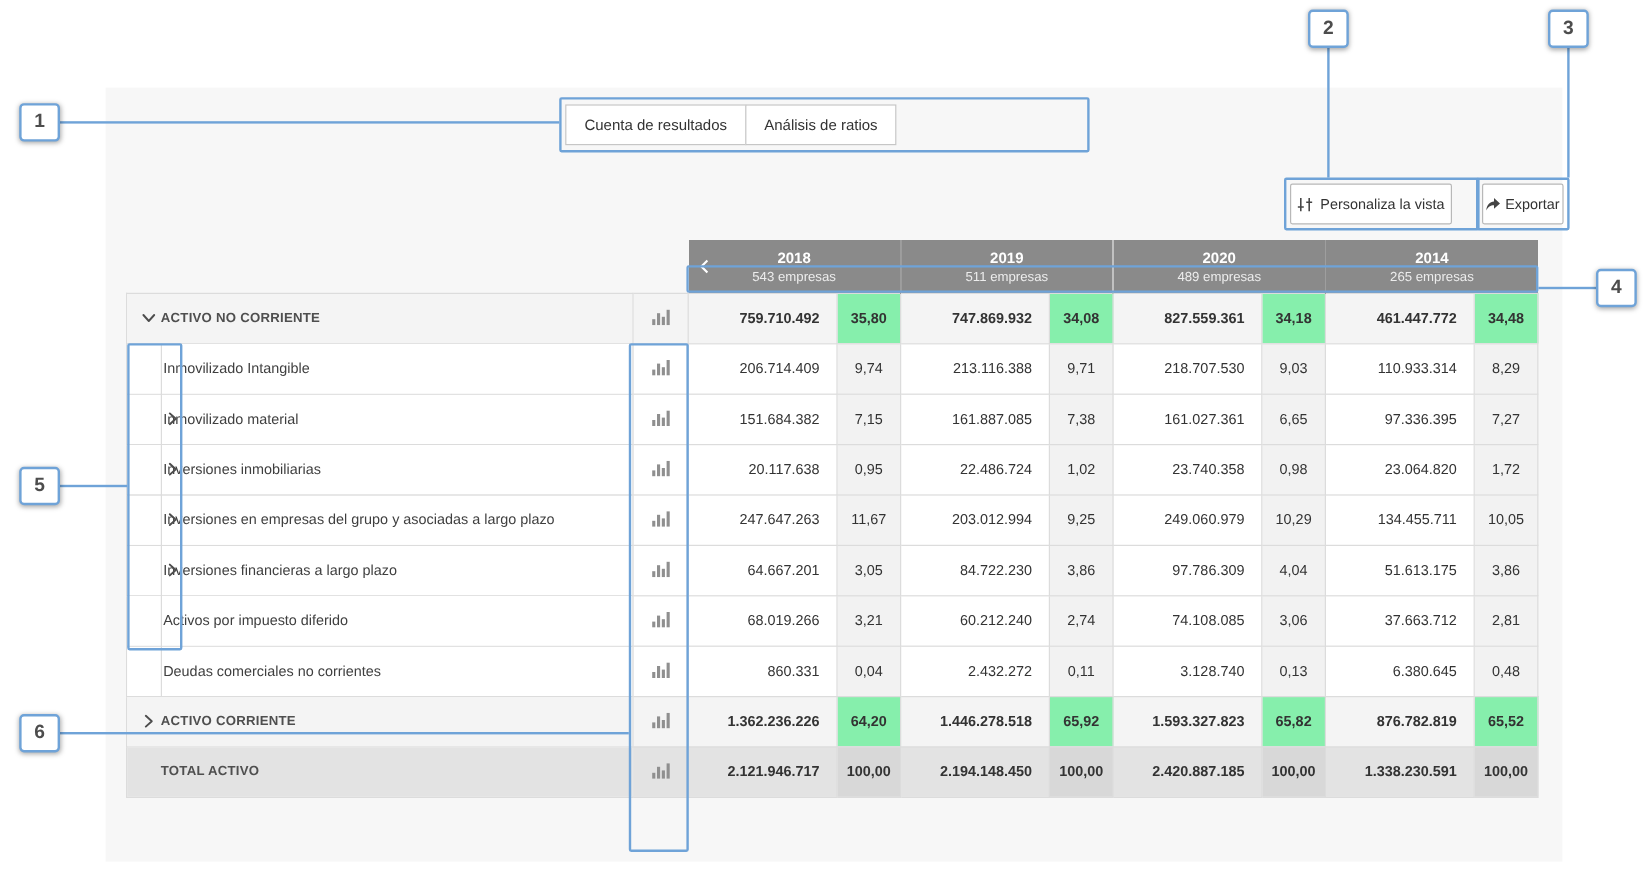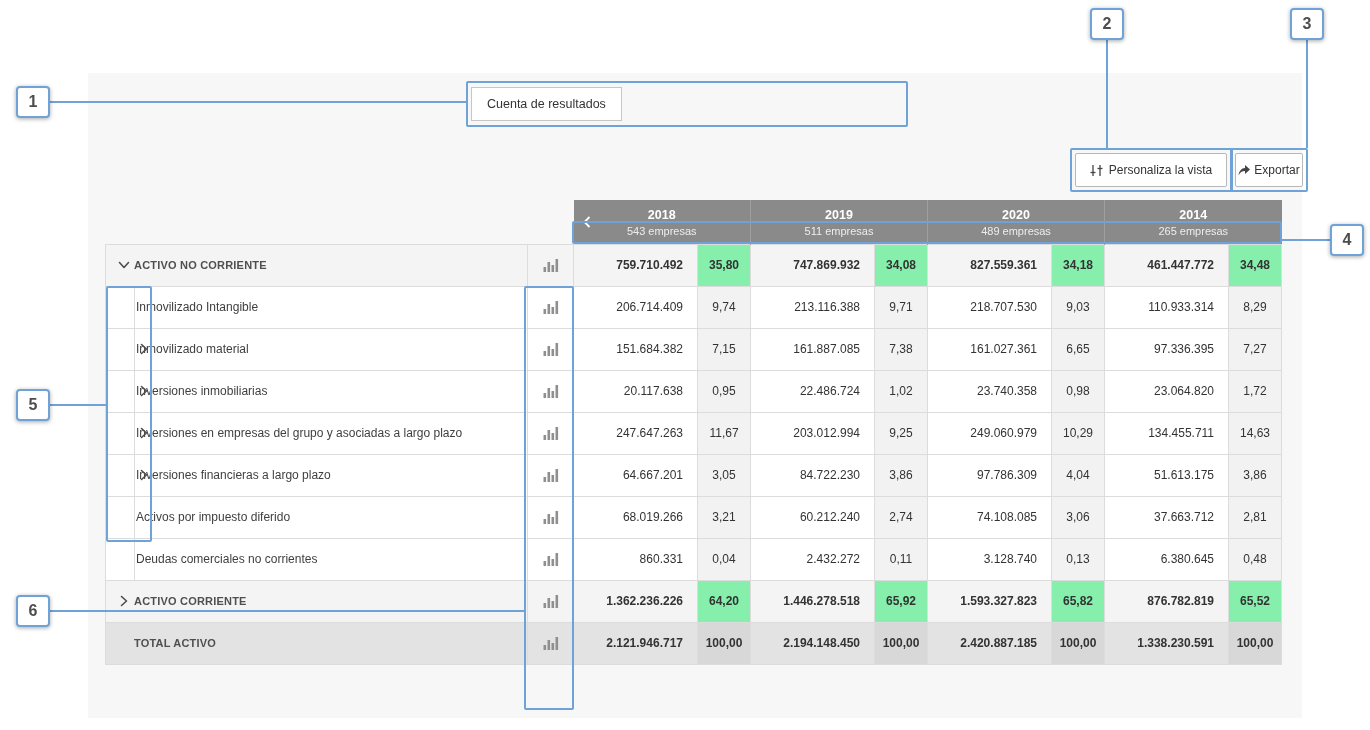--- a/index.html
+++ b/index.html
@@ -17,21 +17,21 @@
          display: flex; align-items: center; font-size: 12.5px; color: #333;
          cursor: pointer; margin-left: -1px; white-space: nowrap; }
   .tab.active { background: var(--active-tab, #595959); border-color: var(--active-tab, #595959);
                 color: #fff; z-index: 1; }
 
   
   .btn { position: absolute; top: 153px; height: 34px; background: #fff;
          border: 1px solid #b8b8b8; border-radius: 2px; font-size: 12px; color: #333;
          display: flex; align-items: center; justify-content: center; gap: 6px;
          cursor: pointer; z-index: 2; white-space: nowrap; }
-  .btn-customize { left: 1075px; width: 152px; }
+  .btn-customize { left: 1075px; width: 135px; }
   .btn-export { left: 1235px; width: 68px; gap: 4px; }
   .btn .icn { display: flex; align-items: center; }
 
   
   table.data-table { position: absolute; left: 105px; top: 200px; width: 1176px;
                      border-collapse: collapse; table-layout: fixed; z-index: 1;
                      font-family: inherit; }
   tr.year-row { height: 44px; }
   td.blank { border: none; background: transparent; }
   td.yearhead { background: var(--header-gray, #8a8a8a); border: none;
@@ -106,20 +106,21 @@
 </style>
 </head>
 <body>
 
 <div class="stage">
 
   <div class="panel"></div>
 
   <div class="tabs">
     <div class="tab">Cuenta de resultados</div>
+    <div class="tab">Análisis de ratios</div>
   </div>
 
   <button class="btn btn-customize">
     <span class="icn">
       <svg width="13" height="13" viewBox="0 0 13 13" stroke="#444" stroke-width="1.3" fill="none">
         <line x1="3" y1="1" x2="3" y2="12"></line>
           <line x1="10" y1="1" x2="10" y2="12"></line>
         <line x1="0.5" y1="8.5" x2="5.5" y2="8.5"></line>
           <line x1="7.5" y1="4.5" x2="12.5" y2="4.5"></line>
       </svg>
@@ -277,21 +278,21 @@
                 <rect x="12.5" y="0" width="2.6" height="13"></rect>
               </g>
             </svg></td>
           <td class="val euros">247.647.263</td>
           <td class="val pct">11,67</td>
           <td class="val euros">203.012.994</td>
           <td class="val pct">9,25</td>
           <td class="val euros">249.060.979</td>
           <td class="val pct">10,29</td>
           <td class="val euros">134.455.711</td>
-          <td class="val pct">14,63</td>
+          <td class="val pct">10,05</td>
         </tr>
         <tr class="row child lvl1">
           <td class="label-cell"><span class="chev">
               <svg width="8" height="12" viewBox="0 0 8 12">
                 <path d="M1.5 1.5 L6.5 6 L1.5 10.5" fill="none" stroke="#4d4d4d" stroke-width="1.6" stroke-linecap="round" stroke-linejoin="round"></path>
               </svg>
             </span><span class="lbl">Inversiones financieras a largo plazo</span></td>
           <td class="icon-cell"><svg width="16" height="13" viewBox="0 0 16 13">
               <g fill="#8f8f8f">
                 <rect x="0.5" y="8" width="2.6" height="5"></rect>

